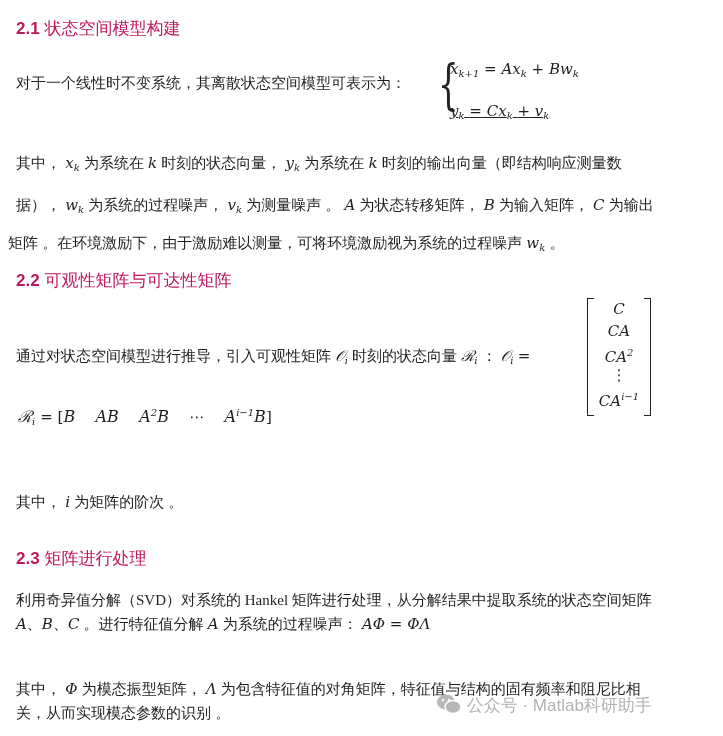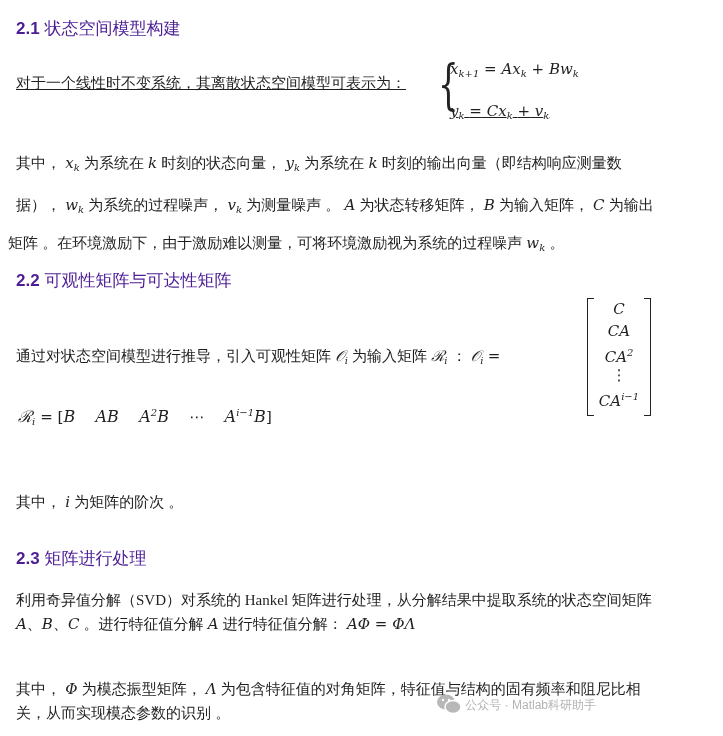--- a/index.html
+++ b/index.html
@@ -2,46 +2,46 @@
 <html><head>
 <meta charset="utf-8">
 <style>
   html, body { margin: 0; padding: 0; background: #ffffff; }
   body {
     width: 723px; height: 736px; position: relative; overflow: hidden;
     font-family: "Liberation Sans", "DejaVu Sans", sans-serif;
     color: #1f1f1f; font-size: 15px;
   }
   .abs { position: absolute; white-space: nowrap; }
-  h2 { margin: 0; font-size: 17px; font-weight: normal; color: #4c1d95; }
+  h2 { margin: 0; font-size: 17px; font-weight: normal; color: #be185d; }
   h2 .num { font-weight: bold; }
   .p { font-size: 15px; line-height: 24px; }
   .m { font-family: "DejaVu Serif", "Liberation Serif", serif; font-style: italic; font-size: 15px; }
   .mr { font-family: "DejaVu Serif", "Liberation Serif", serif; font-style: normal; font-size: 15px; }
   .sub { font-size: 10px; vertical-align: -3px; }
   .sup { font-size: 10px; vertical-align: 6px; }
   .cases { display: inline-block; position: absolute; }
   .brace { position: absolute; left: 0; top: 0; font-family: "DejaVu Serif", serif; font-size: 54px; line-height: 54px; transform: scaleX(0.6); transform-origin: left top; color:#222;}
   .matrix { position: absolute; }
   .bracket-l, .bracket-r { position: absolute; top: 0; width: 6px; height: 116px; border: 1.5px solid #222; }
   .bracket-l { left: 0; border-right: none; }
   .bracket-r { right: 0; border-left: none; }
   .mrow { text-align: center; height: 22px; line-height: 22px; }
-  .watermark { color: #b3b3b3; font-size: 12px; }
+  .watermark { color: #b3b3b3; font-size: 17px; }
   .wm-icon { display: inline-block; vertical-align: middle; }
 </style>
 </head>
 <body>
 
 <h2 class="abs" style="left:16px;top:17px;">
   <span class="num">2.1</span>
   <span>状态空间模型构建</span>
 </h2>
 
-<div class="abs p" style="left:16px;top:71px;text-decoration:underline;">对于一个线性时不变系统，其离散状态空间模型可表示为：</div>
+<div class="abs p" style="left:16px;top:71px;">对于一个线性时不变系统，其离散状态空间模型可表示为：</div>
 
 <div class="cases" style="left:438px;top:58px;width:180px;height:58px;">
   <div class="brace">{</div>
   <div class="abs m" style="left:12px;top:2px;">x<span class="sub">k+1</span> <span class="mr">=</span> Ax<span class="sub">k</span> <span class="mr">+</span> Bw<span class="sub">k</span></div>
   <div class="abs m" style="left:12px;top:44px;text-decoration:underline;">y<span class="sub">k</span> <span class="mr">=</span> Cx<span class="sub">k</span> <span class="mr">+</span> v<span class="sub">k</span></div>
 </div>
 
 <div class="abs p" style="left:16px;top:151px;">
   <span>其中，</span> <span class="m">x<span class="sub">k</span></span> <span>为系统在</span> <span class="m">k</span> <span>时刻的状态向量，</span> <span class="m">y<span class="sub">k</span></span> <span>为系统在</span> <span class="m">k</span> <span>时刻的输出向量（即结构响应测量数</span>
 </div>
@@ -51,21 +51,21 @@
 <div class="abs p" style="left:8px;top:199px;margin-top:32px;">
   <span>矩阵 。在环境激励下，由于激励难以测量，可将环境激励视为系统的过程噪声</span> <span class="m">w<span class="sub">k</span></span> <span>。</span>
 </div>
 
 <h2 class="abs" style="left:16px;top:257px;margin-top:12px;">
   <span class="num">2.2</span>
   <span>可观性矩阵与可达性矩阵</span>
 </h2>
 
 <div class="abs p" style="left:16px;top:344px;">
-  <span>通过对状态空间模型进行推导，引入可观性矩阵</span> <span class="m">𝒪<span class="sub">i</span></span> <span>为输入矩阵</span> <span class="m">ℛ<span class="sub">i</span></span> <span>：</span> <span class="m">𝒪<span class="sub">i</span></span> <span class="mr">=</span>
+  <span>通过对状态空间模型进行推导，引入可观性矩阵</span> <span class="m">𝒪<span class="sub">i</span></span> <span>时刻的状态向量</span> <span class="m">ℛ<span class="sub">i</span></span> <span>：</span> <span class="m">𝒪<span class="sub">i</span></span> <span class="mr">=</span>
 </div>
 
 <div class="matrix" style="left:587px;top:298px;width:64px;height:118px;">
   <div class="bracket-l"></div>
     <div class="bracket-r"></div>
   <div class="mrow m" style="margin-top:0;">C</div>
   <div class="mrow m">CA</div>
   <div class="mrow m">CA<span class="sup">2</span></div>
   <div class="mrow mr">⋮</div>
   <div class="mrow m">CA<span class="sup">i−1</span></div>
@@ -79,21 +79,21 @@
   <span>其中，</span> <span class="m">i</span> <span>为矩阵的阶次 。</span>
 </div>
 
 <h2 class="abs" style="left:16px;top:547px;">
   <span class="num">2.3</span>
   <span>矩阵进行处理</span>
 </h2>
 
 <div class="abs p" style="left:16px;top:588px;font-family:Liberation Serif, serif;">利用奇异值分解（SVD）对系统的 Hankel 矩阵进行处理，从分解结果中提取系统的状态空间矩阵</div>
 <div class="abs p" style="left:16px;top:612px;">
-  <span class="m">A</span><span>、</span><span class="m">B</span><span>、</span><span class="m">C</span><span> 。进行特征值分解</span> <span class="m">A</span> <span>进行特征值分解：</span> <span class="m">AΦ <span class="mr">=</span> ΦΛ</span>
+  <span class="m">A</span><span>、</span><span class="m">B</span><span>、</span><span class="m">C</span><span> 。进行特征值分解</span> <span class="m">A</span> <span>为系统的过程噪声：</span> <span class="m">AΦ <span class="mr">=</span> ΦΛ</span>
 </div>
 
 <div class="abs p" style="left:16px;top:677px;">
   <span>其中，</span> <span class="m">Φ</span> <span>为模态振型矩阵，</span> <span class="m">Λ</span> <span>为包含特征值的对角矩阵，特征值与结构的固有频率和阻尼比相</span>
 </div>
 <div class="abs p" style="left:16px;top:701px;">关，从而实现模态参数的识别 。</div>
 
 <div class="abs watermark" style="left:436px;top:693px;">
   <span class="wm-icon">
     <svg width="26" height="22" viewBox="0 0 26 22">

